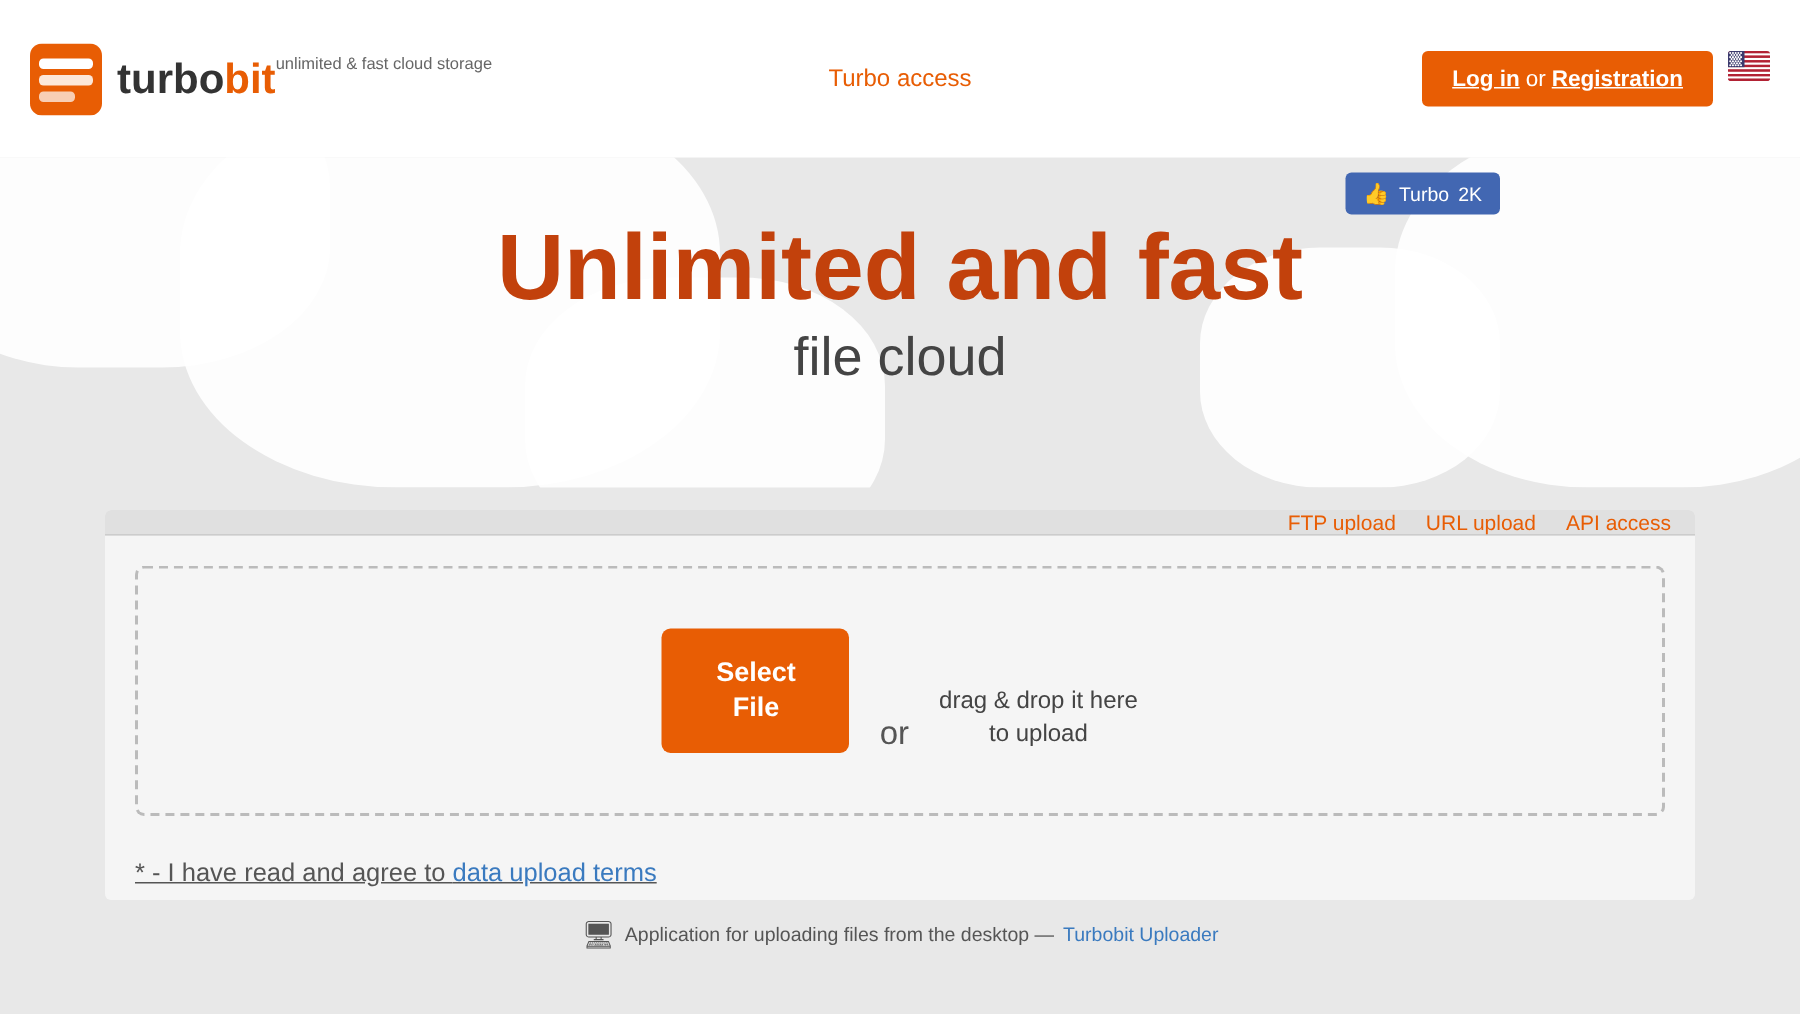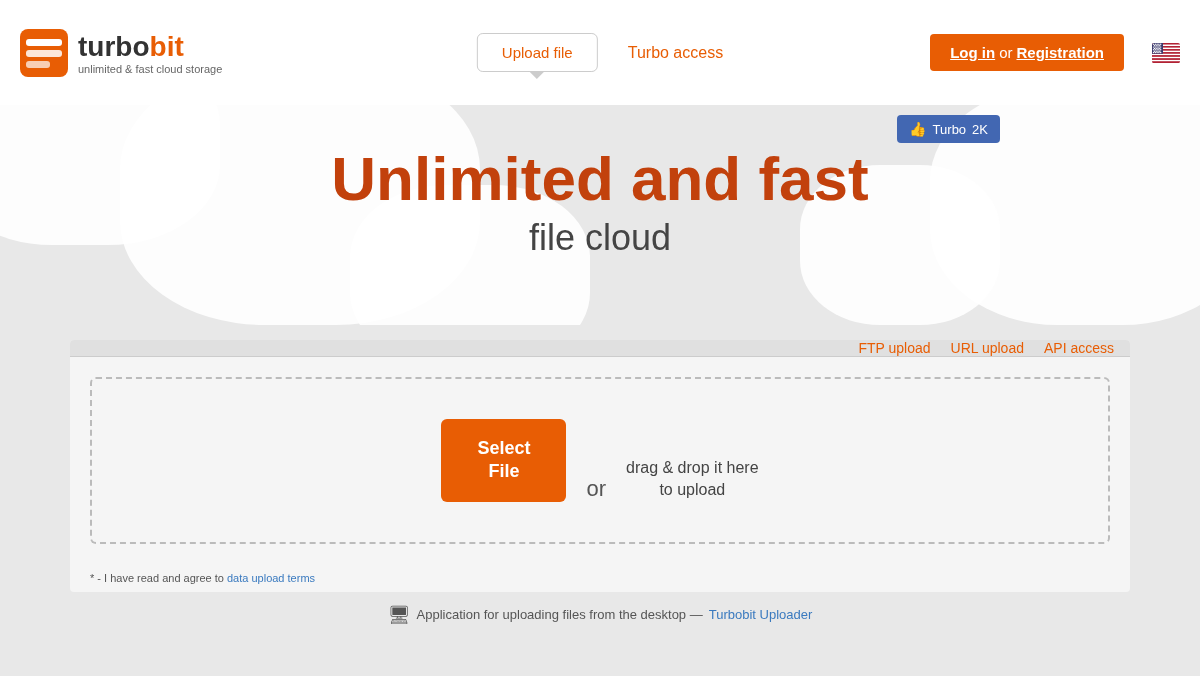--- a/index.html
+++ b/index.html
@@ -21,21 +21,21 @@
       display: flex;
       align-items: center;
       gap: 10px;
     }
 
     .logo-icon {
       width: 48px;
       height: 48px;
     }
 
-    .logo-text-area { display: flex; flex-direction: column; }
+    .logo-text-area { display: flex; flex-direction: row; }
     .logo-brand { font-size: 28px; font-weight: bold; color: #333; }
     .logo-brand span.turbo { color: #333; }
     .logo-brand span.bit { color: #e85d04; }
     .logo-tagline { font-size: 11px; color: #666; }
 
     .nav-links {
       display: flex;
       align-items: center;
       gap: 30px;
       position: absolute;
@@ -68,22 +68,22 @@
     }
 
     .turbo-access-link {
       color: #e85d04;
       text-decoration: none;
       font-size: 16px;
     }
 
     .header-right {
       display: flex;
-      align-items: center;
-      gap: 28px;
+      align-items: flex-start;
+      gap: 10px;
     }
 
     .login-area {
       background: #e85d04;
       border-radius: 4px;
       padding: 10px 20px;
       display: flex;
       align-items: center;
       gap: 4px;
     }
@@ -260,22 +260,23 @@
     }
 
     .drag-drop-text {
       font-size: 16px;
       color: #444;
       line-height: 1.4;
     }
 
     .terms-row {
       padding: 8px 20px;
-      font-size: 11px;
+      font-size: 17px;
       color: #555;
+      text-decoration: underline;
     }
 
     .terms-link {
       color: #3a7abf;
       text-decoration: none;
     }
 
     .app-row {
       text-align: center;
       padding: 12px 0 6px;
@@ -310,21 +311,20 @@
     </svg>
     <div class="logo-text-area">
       <div class="logo-brand">
         <span class="turbo">turbo</span><span class="bit">bit</span>
       </div>
       <div class="logo-tagline">unlimited &amp; fast cloud storage</div>
     </div>
   </div>
 
   <div class="nav-links">
-    <button class="upload-file-btn">Upload file</button>
     <a class="turbo-access-link" href="#">Turbo access</a>
   </div>
 
   <div class="header-right">
     <div class="login-area">
       <a class="login-link" href="#">Log in</a>
       <span class="login-or">or</span>
       <a class="registration-link" href="#">Registration</a>
     </div>
 

